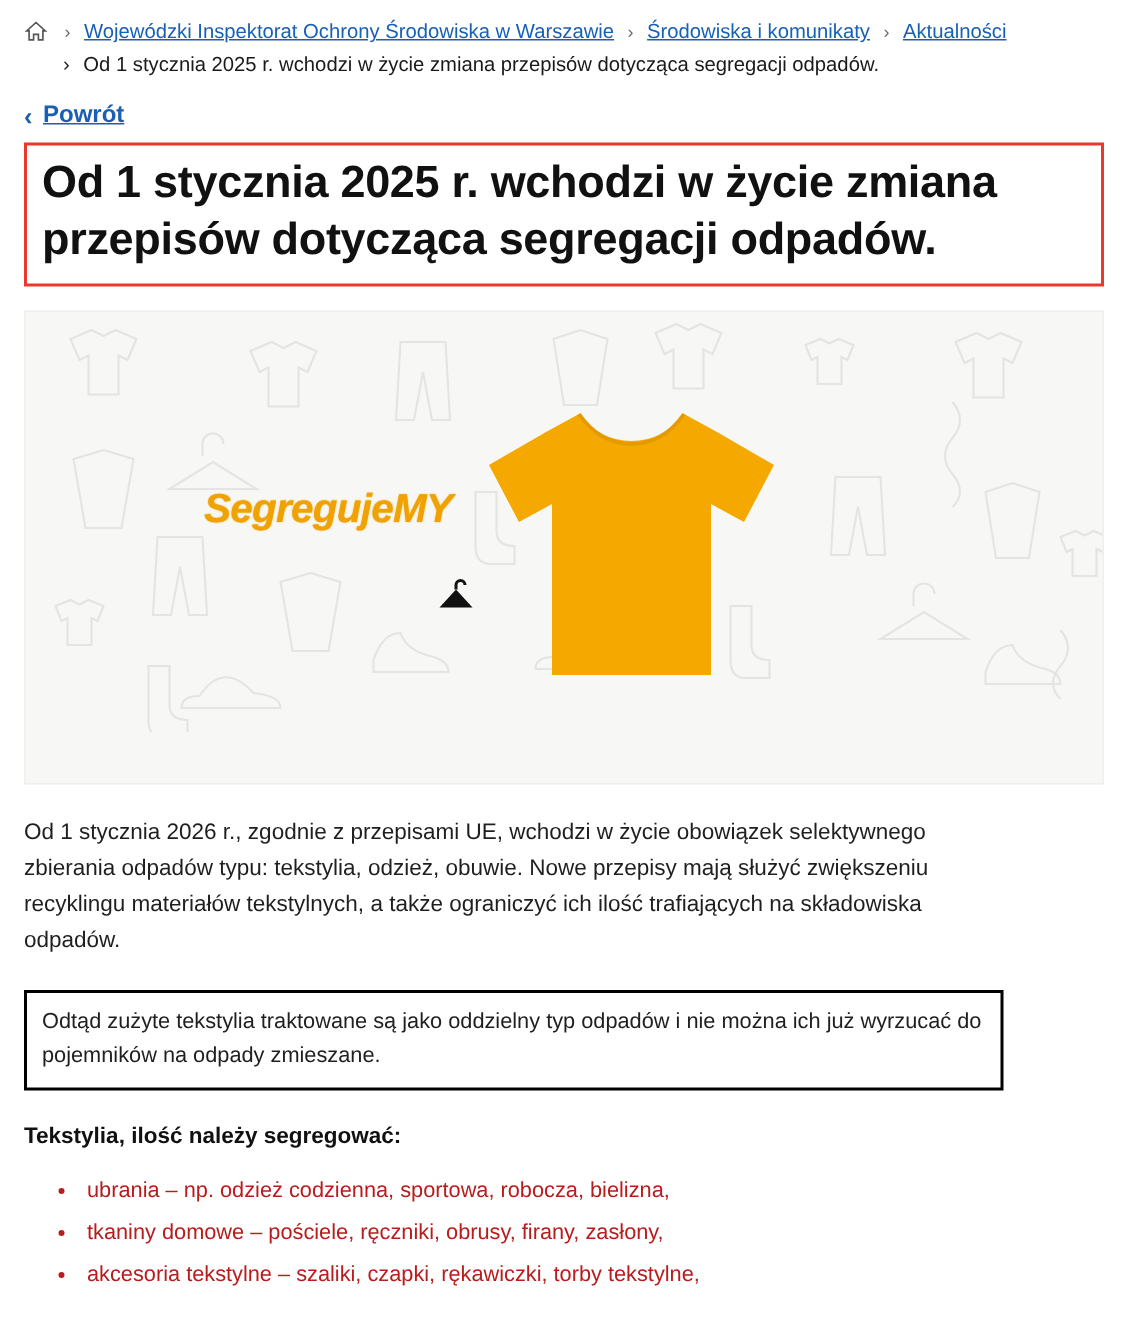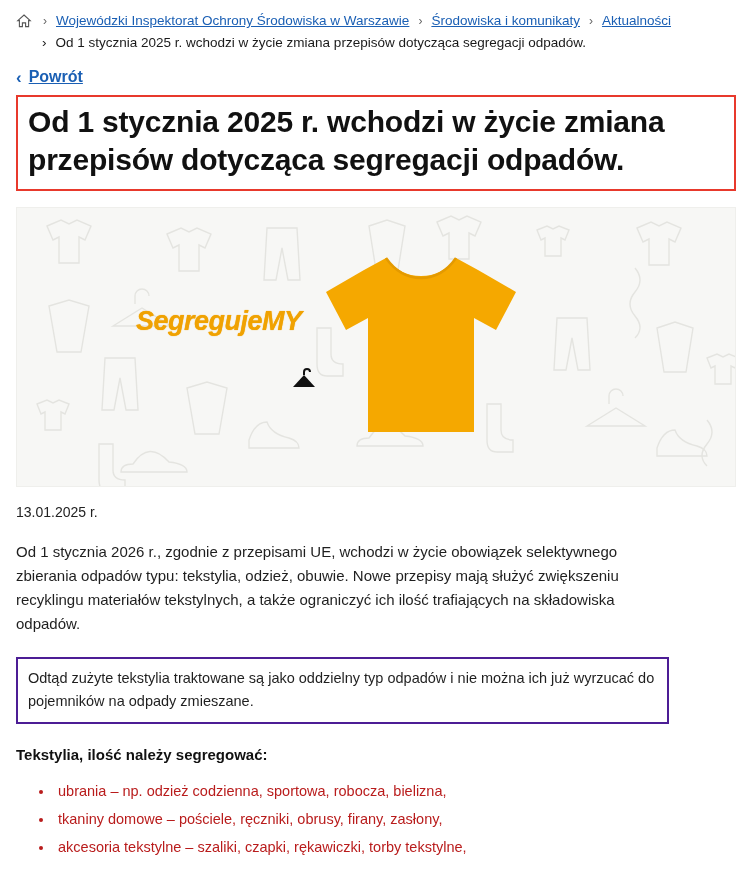--- a/index.html
+++ b/index.html
@@ -86,21 +86,21 @@
     font-size: 30px;
     line-height: 38px;
     font-weight: 700;
     letter-spacing: -0.2px;
     color: #111;
   }
 
   
   .banner {
     margin: 16px 16px 0 16px;
-    height: 280px;
+    height: 316px;
     position: relative;
     overflow: hidden;
     background: #f7f7f5;
     border: 1px solid #efefec;
   }
   .banner-pattern {
     position: absolute;
     inset: 0;
     opacity: 1;
   }
@@ -162,21 +162,21 @@
   }
   .lead {
     margin-top: 20px;
     font-size: 15px;
     line-height: 24px;
     color: #1f1f1f;
     max-width: 645px;
   }
   .callout {
     margin-top: 21px;
-    border: 2px solid #4c1d95;
+    border: 2px solid #000000;
     padding: 8px 10px 9px 10px;
     font-size: 14.5px;
     line-height: 23px;
     color: #1f1f1f;
     max-width: 653px;
   }
   .subhead {
     margin-top: 22px;
     font-size: 15px;
     font-weight: 700;
@@ -278,21 +278,20 @@
         <div class="word-seg">SegregujeMY</div>
         <svg class="hanger-mark" viewBox="0 0 26 22">
           <path d="M13 8 v-3 a3 3 0 1 1 6 0" fill="none" stroke="#111" stroke-width="2"></path>
           <path d="M2 20 L13 8 L24 20 Z" fill="#111"></path>
         </svg>
       </div>
     </div>
   </div>
 
   <div class="content">
-    <div class="date">13.01.2025 r.</div>
     <p class="lead">Od 1 stycznia 2026 r., zgodnie z przepisami UE, wchodzi w życie obowiązek selektywnego zbierania odpadów typu: tekstylia, odzież, obuwie. Nowe przepisy mają służyć zwiększeniu recyklingu materiałów tekstylnych, a także ograniczyć ich ilość trafiających na składowiska odpadów.</p>
     <div class="callout">Odtąd zużyte tekstylia traktowane są jako oddzielny typ odpadów i nie można ich już wyrzucać do pojemników na odpady zmieszane.</div>
     <div class="subhead">Tekstylia, ilość należy segregować:</div>
     <ul class="bullets">
       <li>ubrania – np. odzież codzienna, sportowa, robocza, bielizna,</li>
       <li>tkaniny domowe – pościele, ręczniki, obrusy, firany, zasłony,</li>
       <li>akcesoria tekstylne – szaliki, czapki, rękawiczki, torby tekstylne,</li>
     </ul>
   </div>
 

